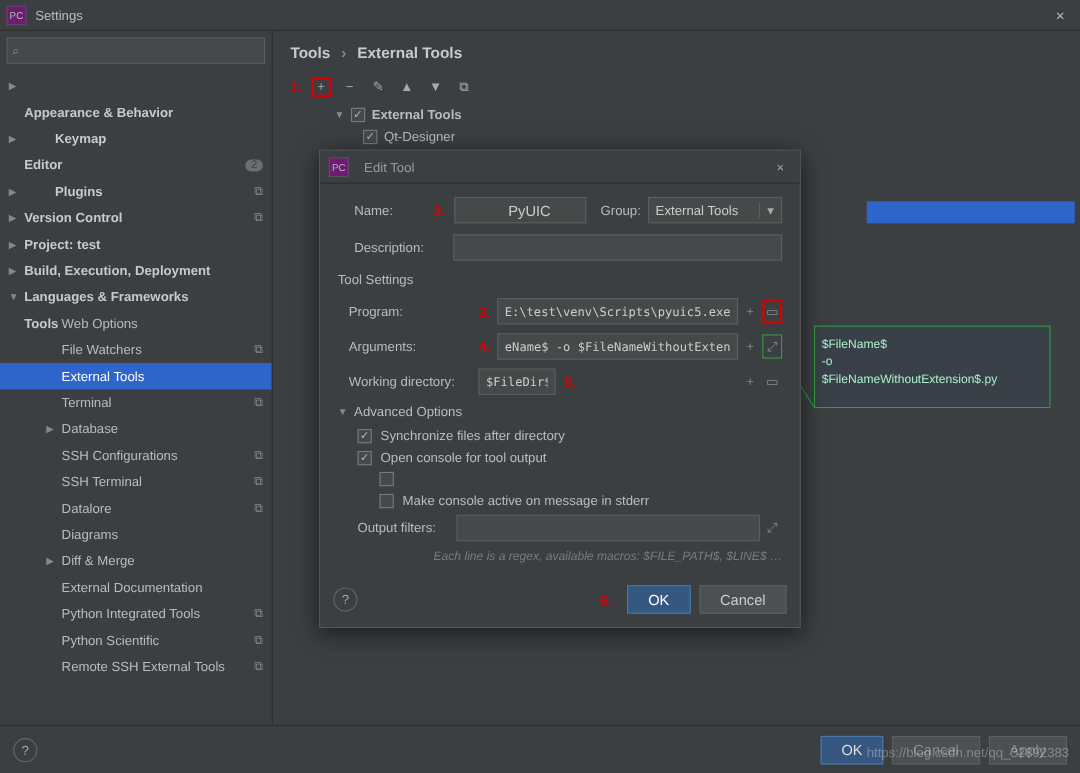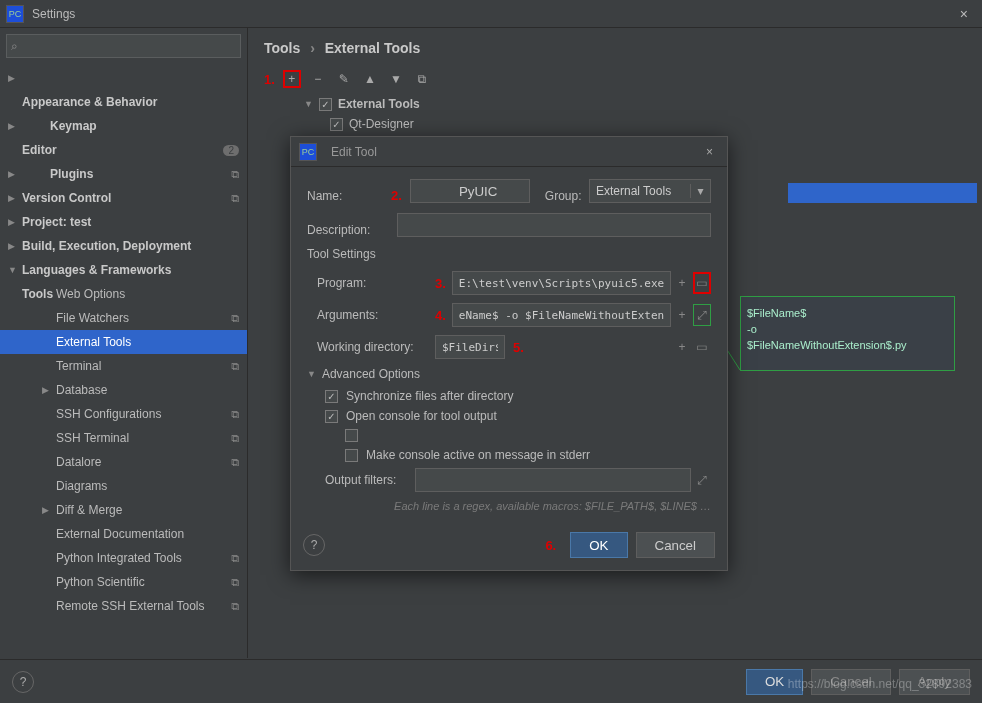--- a/index.html
+++ b/index.html
@@ -1,18 +1,18 @@
 <!DOCTYPE html>
 <html><head>
 <meta charset="utf-8">
 <style>
 * { box-sizing: border-box; margin: 0; padding: 0; font-family: "Segoe UI", Arial, sans-serif; }
 body { background: #3c3f41; color: #bbb; font-size: 12px; width: 982px; height: 703px; overflow: hidden; position: relative; }
 .titlebar { height: 28px; background: #3c3f41; border-bottom: 1px solid #2b2b2b; display: flex; align-items: center; padding: 0 6px; }
-.tb-icon { width: 18px; height: 18px; background: #1d4ed8; border: 1px solid #555; display: inline-flex; align-items: center; justify-content: center; font-size: 9px; color:#9c9; margin-right: 8px; }
+.tb-icon { width: 18px; height: 18px; background: #701a75; border: 1px solid #555; display: inline-flex; align-items: center; justify-content: center; font-size: 9px; color:#9c9; margin-right: 8px; }
 .tb-title { color: #bbb; }
 .tb-close { margin-left: auto; color: #bbb; font-size: 14px; cursor: pointer; padding: 0 8px; }
 .main { display: flex; height: 630px; }
 .sidebar { width: 248px; background: #3c3f41; border-right: 1px solid #2b2b2b; display: flex; flex-direction: column; }
 .search { margin: 6px 6px 4px; position: relative; }
 .search input { width: 100%; background: #45494a; border: 1px solid #5a5d5e; color: #bbb; padding: 3px 20px 3px 22px; height: 24px; }
 .search .mag { position: absolute; left: 5px; top: 5px; color: #888; }
 .tree { overflow-y: auto; flex: 1; padding-top: 4px; }
 .row { display: flex; align-items: center; height: 24px; padding-left: 8px; cursor: pointer; color: #bbb; }
 .row.selected { background: #2f65ca; color: #fff; }
@@ -31,21 +31,21 @@
 .redbox { border: 2px solid #d00; }
 .redlabel { color: #d00; font-weight: 700; font-size: 13px; }
 .ext-tree { margin-left: 40px; color: #bbb; }
 .ext-row { display: flex; align-items: center; height: 20px; gap: 6px; }
 .chk { width: 13px; height: 13px; border: 1px solid #7a7a7a; background: #45494a; display: inline-flex; align-items: center; justify-content: center; font-size: 10px; color: #bbb; }
 .dialog { position: absolute; left: 290px; top: 136px; width: 438px; background: #3c3f41; border: 1px solid #555; box-shadow: 0 4px 20px rgba(0,0,0,0.6); z-index: 20; }
 .dlg-title { height: 30px; display: flex; align-items: center; padding: 0 8px; border-bottom: 1px solid #2b2b2b; background: #3c3f41; }
 .dlg-title .txt { color: #999; margin-left: 6px; }
 .dlg-title .x { margin-left: auto; color: #aaa; cursor: pointer; padding: 0 6px; }
 .dlg-body { padding: 12px 16px; }
-.fld { display: flex; align-items: flex-end; margin-bottom: 10px; }
+.fld { display: flex; align-items: center; margin-bottom: 10px; margin-left: 15px; }
 .fld-lbl { width: 90px; color: #bbb; }
 .fld-lbl2 { width: 118px; color: #bbb; }
 .input { background: #45494a; border: 1px solid #5e5e5e; color: #ccc; padding: 3px 6px; height: 24px; }
 .input.small { width: 120px; padding-left: 48px; }
 .input.wide { flex: 1; }
 .dropdown { display: flex; align-items: center; background: #45494a; border: 1px solid #5e5e5e; height: 24px; }
 .dropdown .dd-inner { width: 100px; padding: 0 6px; color: #ccc; }
 .dropdown .dd-arr { width: 20px; text-align: center; border-left: 1px solid #5e5e5e; color: #aaa; }
 .section-hdr { color: #bbb; margin: 8px 0 10px; }
 .sub-fld { display: flex; align-items: center; margin-bottom: 8px; padding-left: 10px; }

